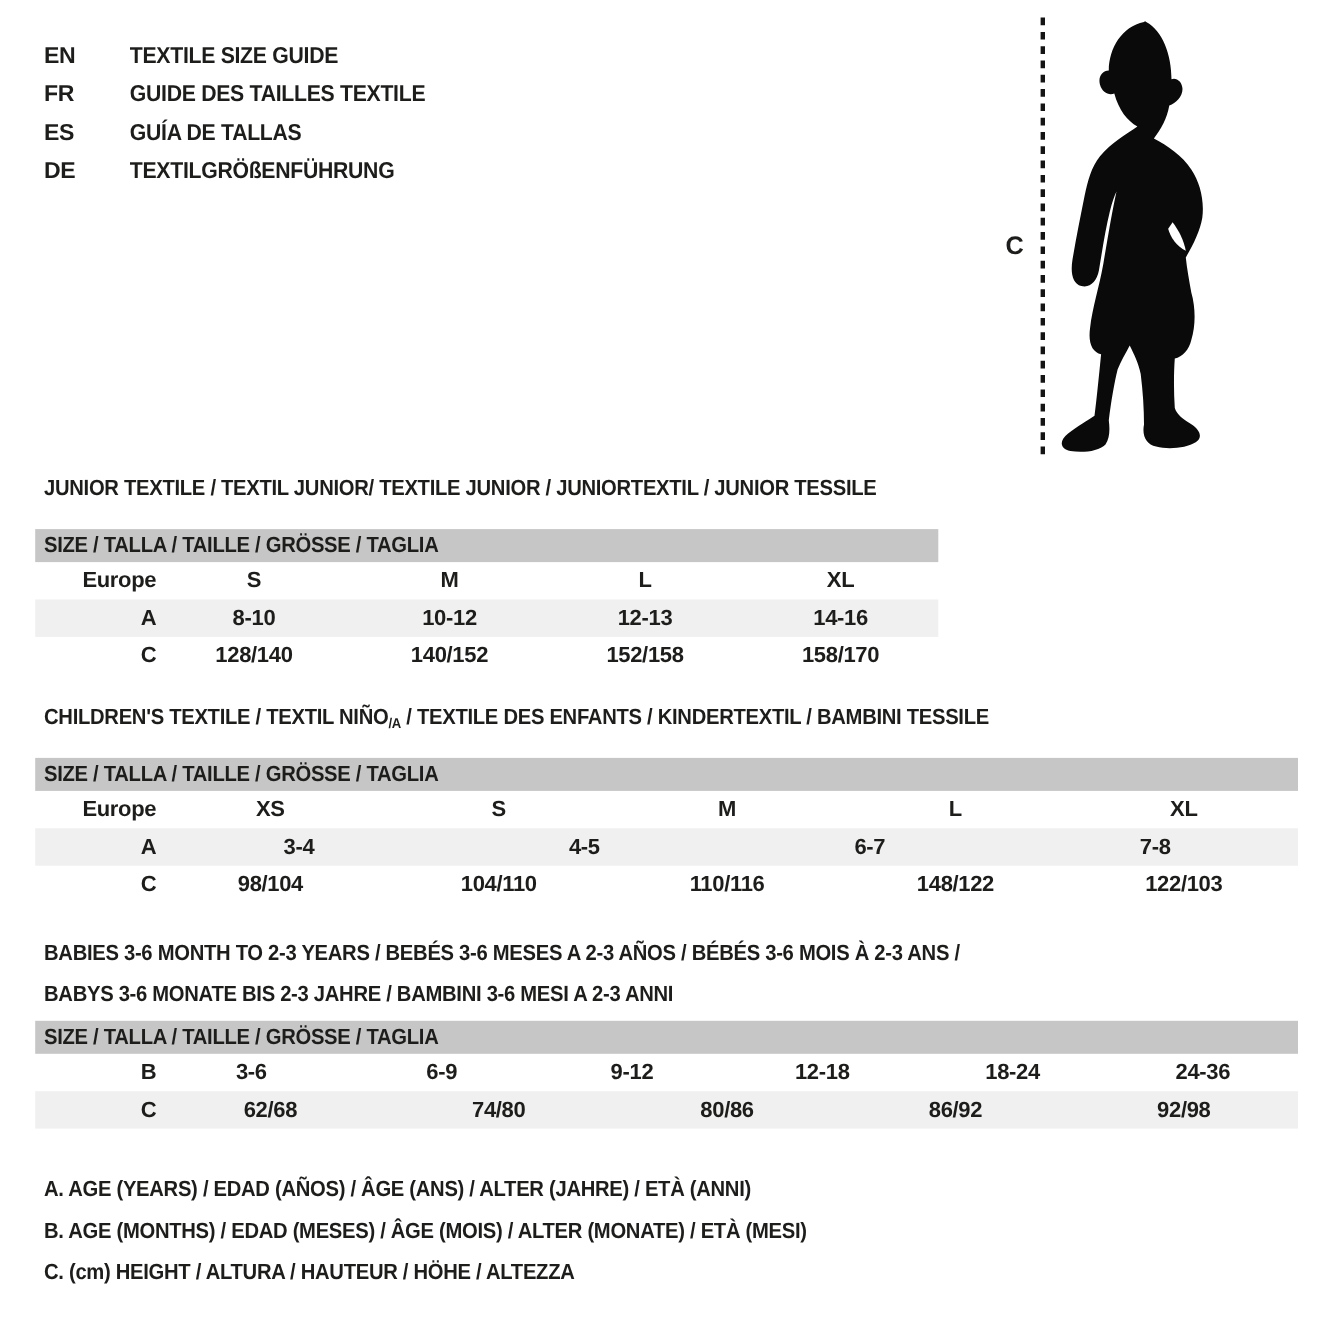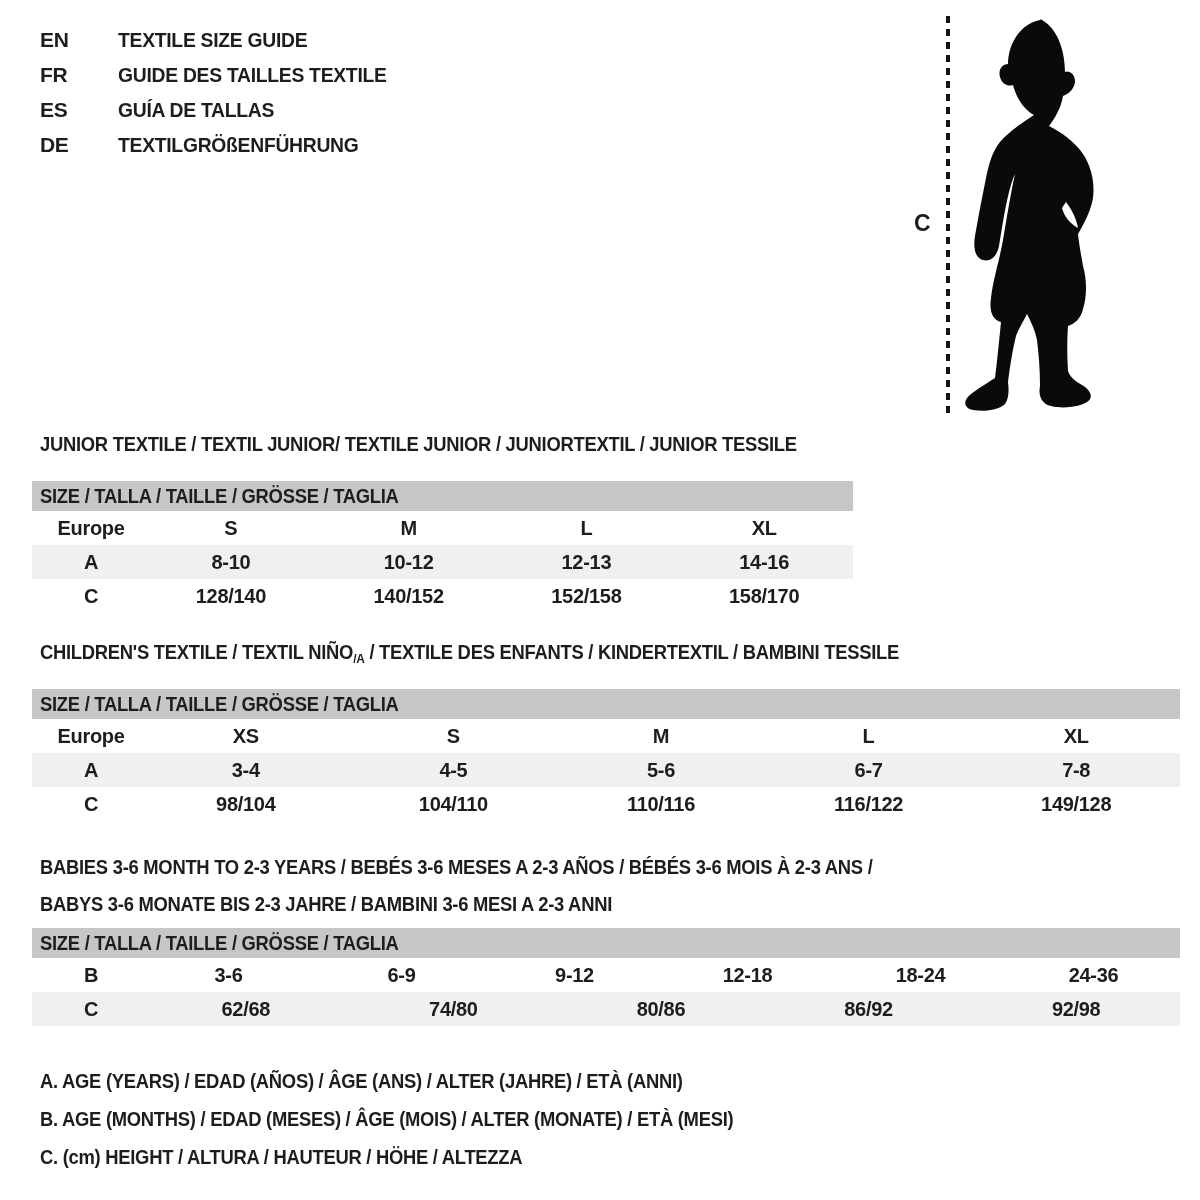--- a/index.html
+++ b/index.html
@@ -4,41 +4,41 @@
 <style>
   html,body{margin:0;padding:0;}
   body{
     width:1200px;height:1200px;position:relative;background:#ffffff;
     font-family:"Liberation Sans",sans-serif;color:#1d1d1b;overflow:hidden;
     -webkit-font-smoothing:antialiased;
   }
   .cond{display:inline-block;transform:scaleX(0.92);transform-origin:0 50%;white-space:nowrap;}
   
   .lang-block{position:absolute;left:40px;top:28px;}
-  .lang-row{display:flex;height:35px;align-items:flex-start;}
+  .lang-row{display:flex;height:35px;align-items:flex-end;}
   .lang-code{width:78px;font-weight:700;font-size:21px;letter-spacing:-0.3px;}
   .lang-label{font-weight:700;font-size:21px;letter-spacing:-0.3px;}
   
   .figure-wrap{position:absolute;left:900px;top:6px;width:260px;height:420px;}
   .c-label{position:absolute;left:914px;top:210px;font-weight:700;font-size:23px;}
   
   .sec-title{position:absolute;font-weight:700;font-size:20px;letter-spacing:-0.3px;white-space:nowrap;}
   .t-junior{left:40px;top:433px;}
   .t-children{left:40px;top:641px;}
   .t-babies{left:40px;top:849px;line-height:37px;}
   .sub-a{font-size:13px;position:relative;top:4px;font-weight:700;}
   
   .size-table{position:absolute;left:32px;}
   .tbl-junior{top:481px;width:821px;}
   .tbl-children{top:689px;width:1148px;}
   .tbl-babies{top:928px;width:1148px;}
   .size-bar{height:30px;line-height:30px;background:#c6c6c6;font-weight:700;font-size:20px;padding-left:8px;letter-spacing:-0.3px;}
   .trow{display:flex;height:34px;line-height:34px;font-weight:700;font-size:20px;letter-spacing:-0.3px;}
   .trow.stripe{background:#f0f0f0;}
-  .lbl{width:110px;padding-left:8px;box-sizing:border-box;text-align:center;}
+  .lbl{width:110px;padding-left:8px;box-sizing:border-box;text-align:right;}
   .cell{flex:1;text-align:center;}
   
   .legend-line{position:absolute;left:40px;font-weight:700;font-size:20px;letter-spacing:-0.3px;white-space:nowrap;}
   .lg-a{top:1070px;} .lg-b{top:1108px;text-decoration:underline;} .lg-c{top:1146px;}
 </style>
 </head>
 <body>
 
 <div class="page">
 
@@ -152,31 +152,30 @@
       <div class="cell">XS</div>
       <div class="cell">S</div>
       <div class="cell">M</div>
       <div class="cell">L</div>
       <div class="cell">XL</div>
     </div>
     <div class="trow stripe">
       <div class="lbl">A</div>
       <div class="cell">3-4</div>
       <div class="cell">4-5</div>
-      <div class="cell">5-6</div>
       <div class="cell">6-7</div>
       <div class="cell">7-8</div>
     </div>
     <div class="trow">
       <div class="lbl">C</div>
       <div class="cell">98/104</div>
       <div class="cell">104/110</div>
       <div class="cell">110/116</div>
-      <div class="cell">116/122</div>
-      <div class="cell">149/128</div>
+      <div class="cell">148/122</div>
+      <div class="cell">122/103</div>
     </div>
   </div>
 
   <div class="sec-title t-babies">
     <div><span class="cond">BABIES 3-6 MONTH TO 2-3 YEARS / BEBÉS 3-6 MESES A 2-3 AÑOS / BÉBÉS 3-6 MOIS À 2-3 ANS /</span></div>
     <div><span class="cond">BABYS 3-6 MONATE BIS 2-3 JAHRE / BAMBINI 3-6 MESI A 2-3 ANNI</span></div>
   </div>
   <div class="size-table tbl-babies">
     <div class="size-bar">
       <span class="cond">SIZE / TALLA / TAILLE / GRÖSSE / TAGLIA</span>

